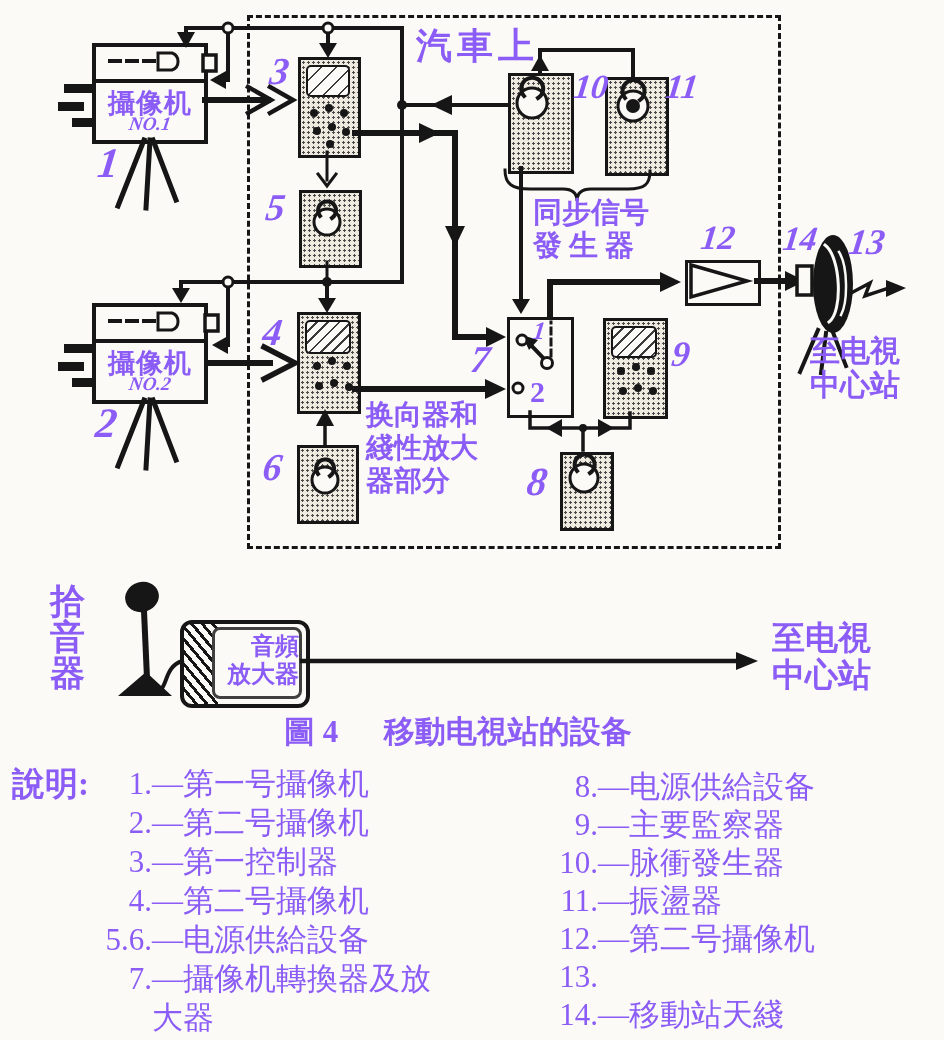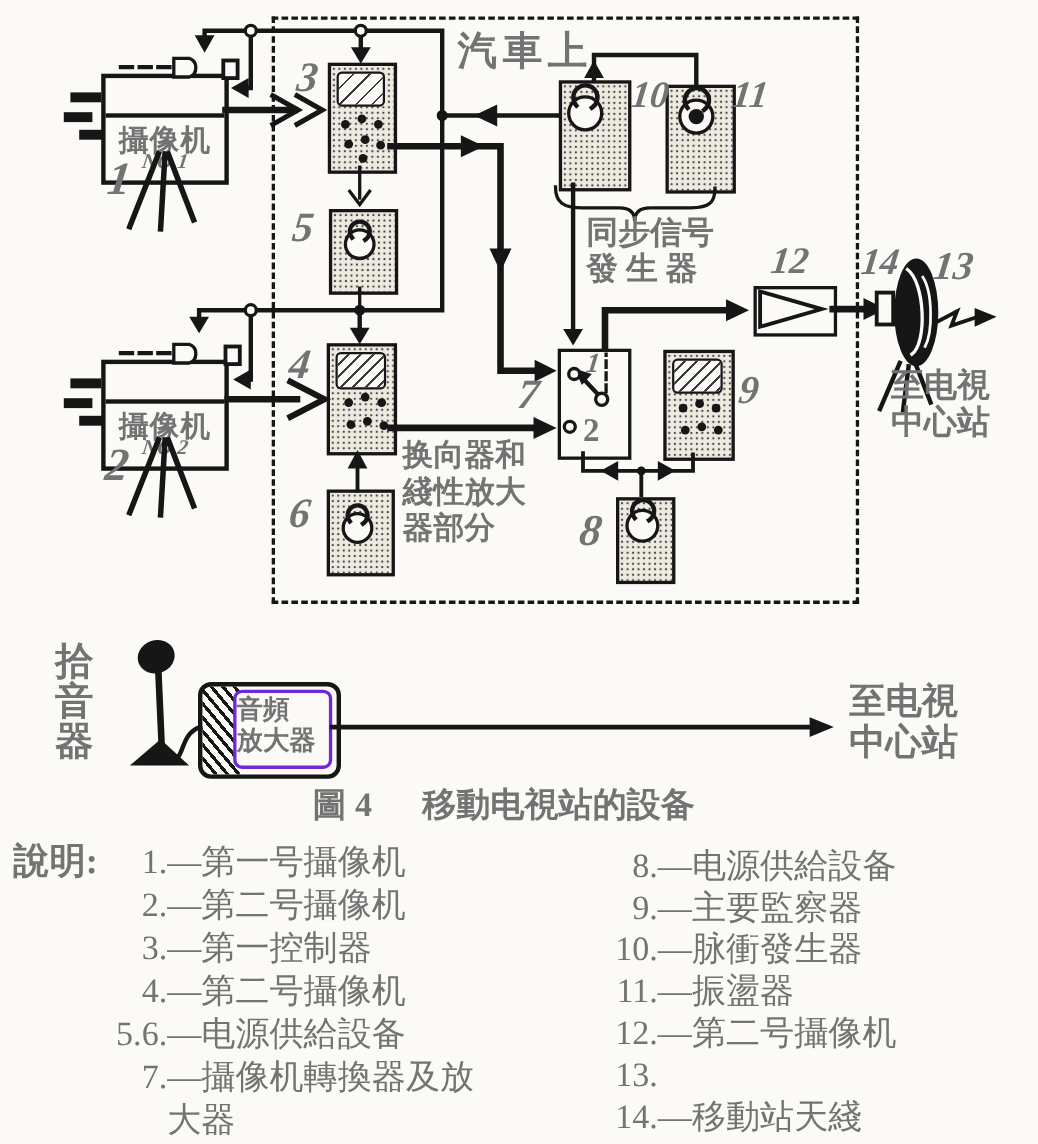--- a/index.html
+++ b/index.html
@@ -1,40 +1,40 @@
 <!DOCTYPE html>
 <html><head>
 <meta charset="utf-8">
 <style>
   html,body{margin:0;padding:0;background:#fbfaf6;}
   #page{position:relative;width:944px;height:1040px;background:#fbfaf6;overflow:hidden;
-        font-family:"Liberation Serif","DejaVu Serif",serif;color:#737373;}
+        font-family:"Liberation Serif","DejaVu Serif",serif;color:#8b5cf6;}
   .abs{position:absolute;}
   .block{position:absolute;border:3.5px solid #161616;background-color:#efeae0;
          background-image:radial-gradient(#4a4a4a 1.05px, transparent 1.35px);
          background-size:5px 5px;z-index:2;}
   .plain{position:absolute;border:3.5px solid #161616;background:#fbfaf6;z-index:2;}
   .screen{position:absolute;border:2.5px solid #161616;border-radius:5px;background:#fbfaf6;
           background-image:repeating-linear-gradient(135deg, transparent 0 6px, #3b3b3b 6px 8px);z-index:3;}
   .screen.clean{background-image:repeating-linear-gradient(135deg, transparent 0 9px, #3b3b3b 9px 10.5px);}
   .lbl{position:absolute;font-style:italic;font-weight:bold;transform:skewX(-7deg);z-index:7;line-height:1;}
   .txt{position:absolute;z-index:7;line-height:1.15;}
-  .cam{position:absolute;border:4px solid #161616;background:#fbfaf6;z-index:2;margin-top:24px;}
+  .cam{position:absolute;border:4px solid #161616;background:#fbfaf6;z-index:2;}
   .cam .vf{position:absolute;left:0;top:0;right:0;height:32px;border-bottom:4px solid #161616;}
   .cam .body-label{position:absolute;left:0;right:0;top:38px;text-align:center;
        font-size:27px;font-weight:bold;letter-spacing:1px;}
   .cam .model{position:absolute;left:0;right:0;top:66px;text-align:center;font-style:italic;
        font-size:19px;font-weight:bold;transform:skewX(-8deg);}
   svg.overlay{position:absolute;left:0;top:0;z-index:5;pointer-events:none;}
   .legend-row{display:flex;align-items:flex-start;}
   .leg-num{flex:0 0 74px;text-align:right;white-space:nowrap;}
   .leg-text{max-width:302px;}
   .col{position:absolute;font-size:31px;line-height:39px;z-index:7;}
-  .amp-panel{position:absolute;border:3px solid #6d28d9;border-radius:8px;background:#fbfaf6;
-       text-align:left;font-weight:bold;z-index:3;}
+  .amp-panel{position:absolute;border:3px solid #404040;border-radius:8px;background:#fbfaf6;
+       text-align:right;font-weight:bold;z-index:3;}
 </style>
 </head>
 <body>
 
 <div id="page">
 
   <div class="abs" style="left:247px;top:15px;width:528px;height:528px;border:3.5px dashed #161616;z-index:1;"></div>
   <div class="txt" style="left:416px;top:26px;font-size:36px;font-weight:bold;letter-spacing:5px;">汽車上</div>
 
   <div class="cam" style="left:92px;top:43px;width:108px;height:93px;">

